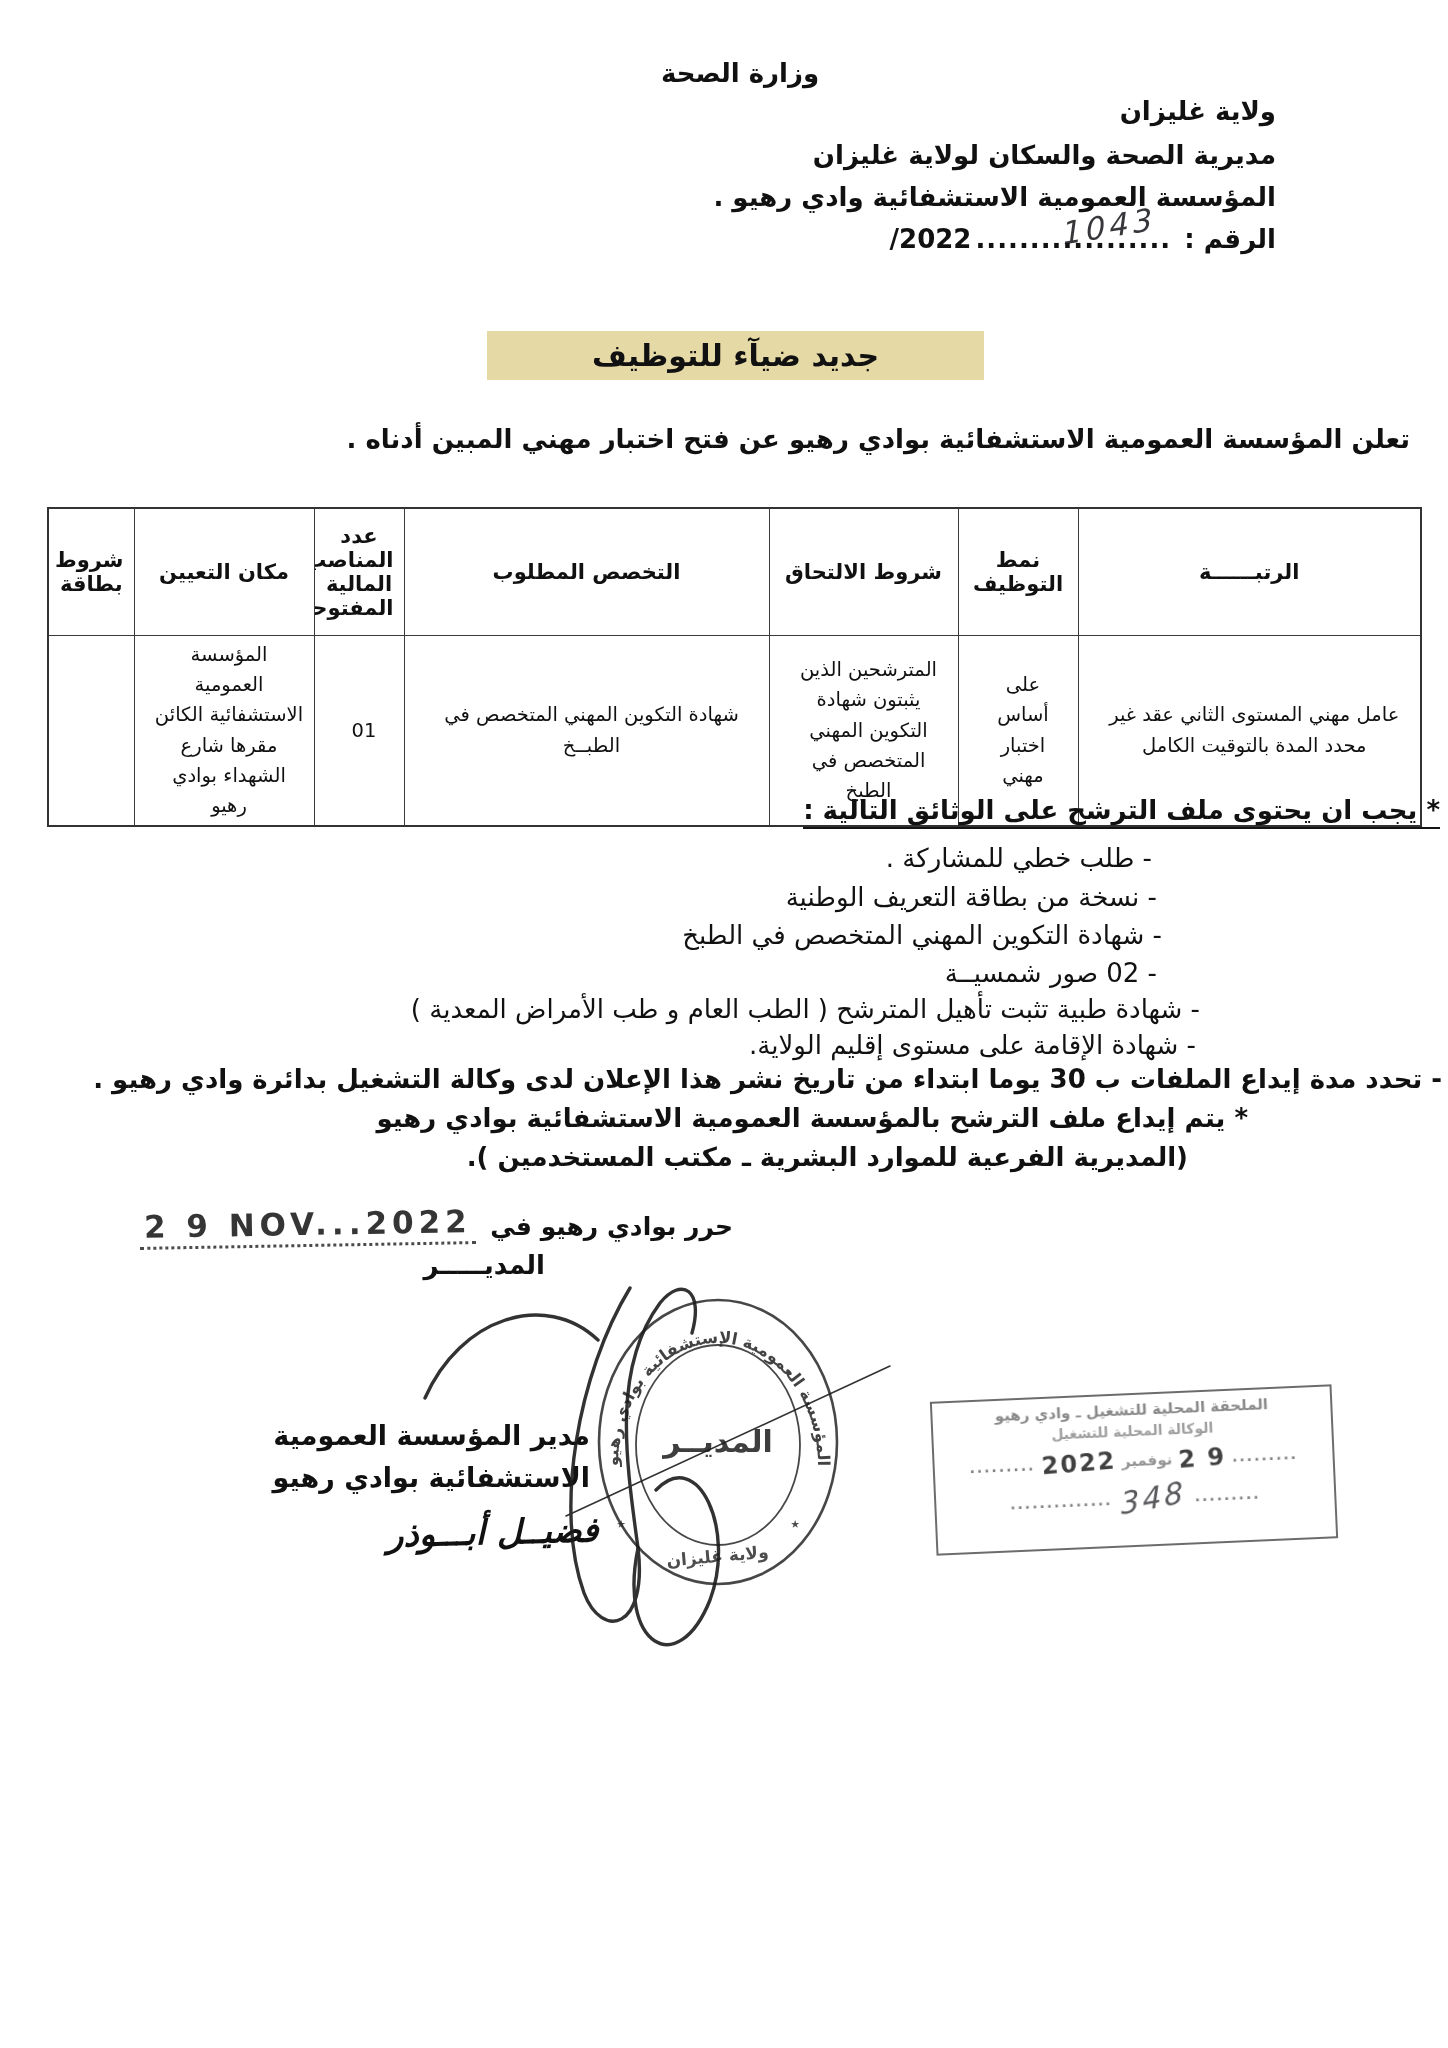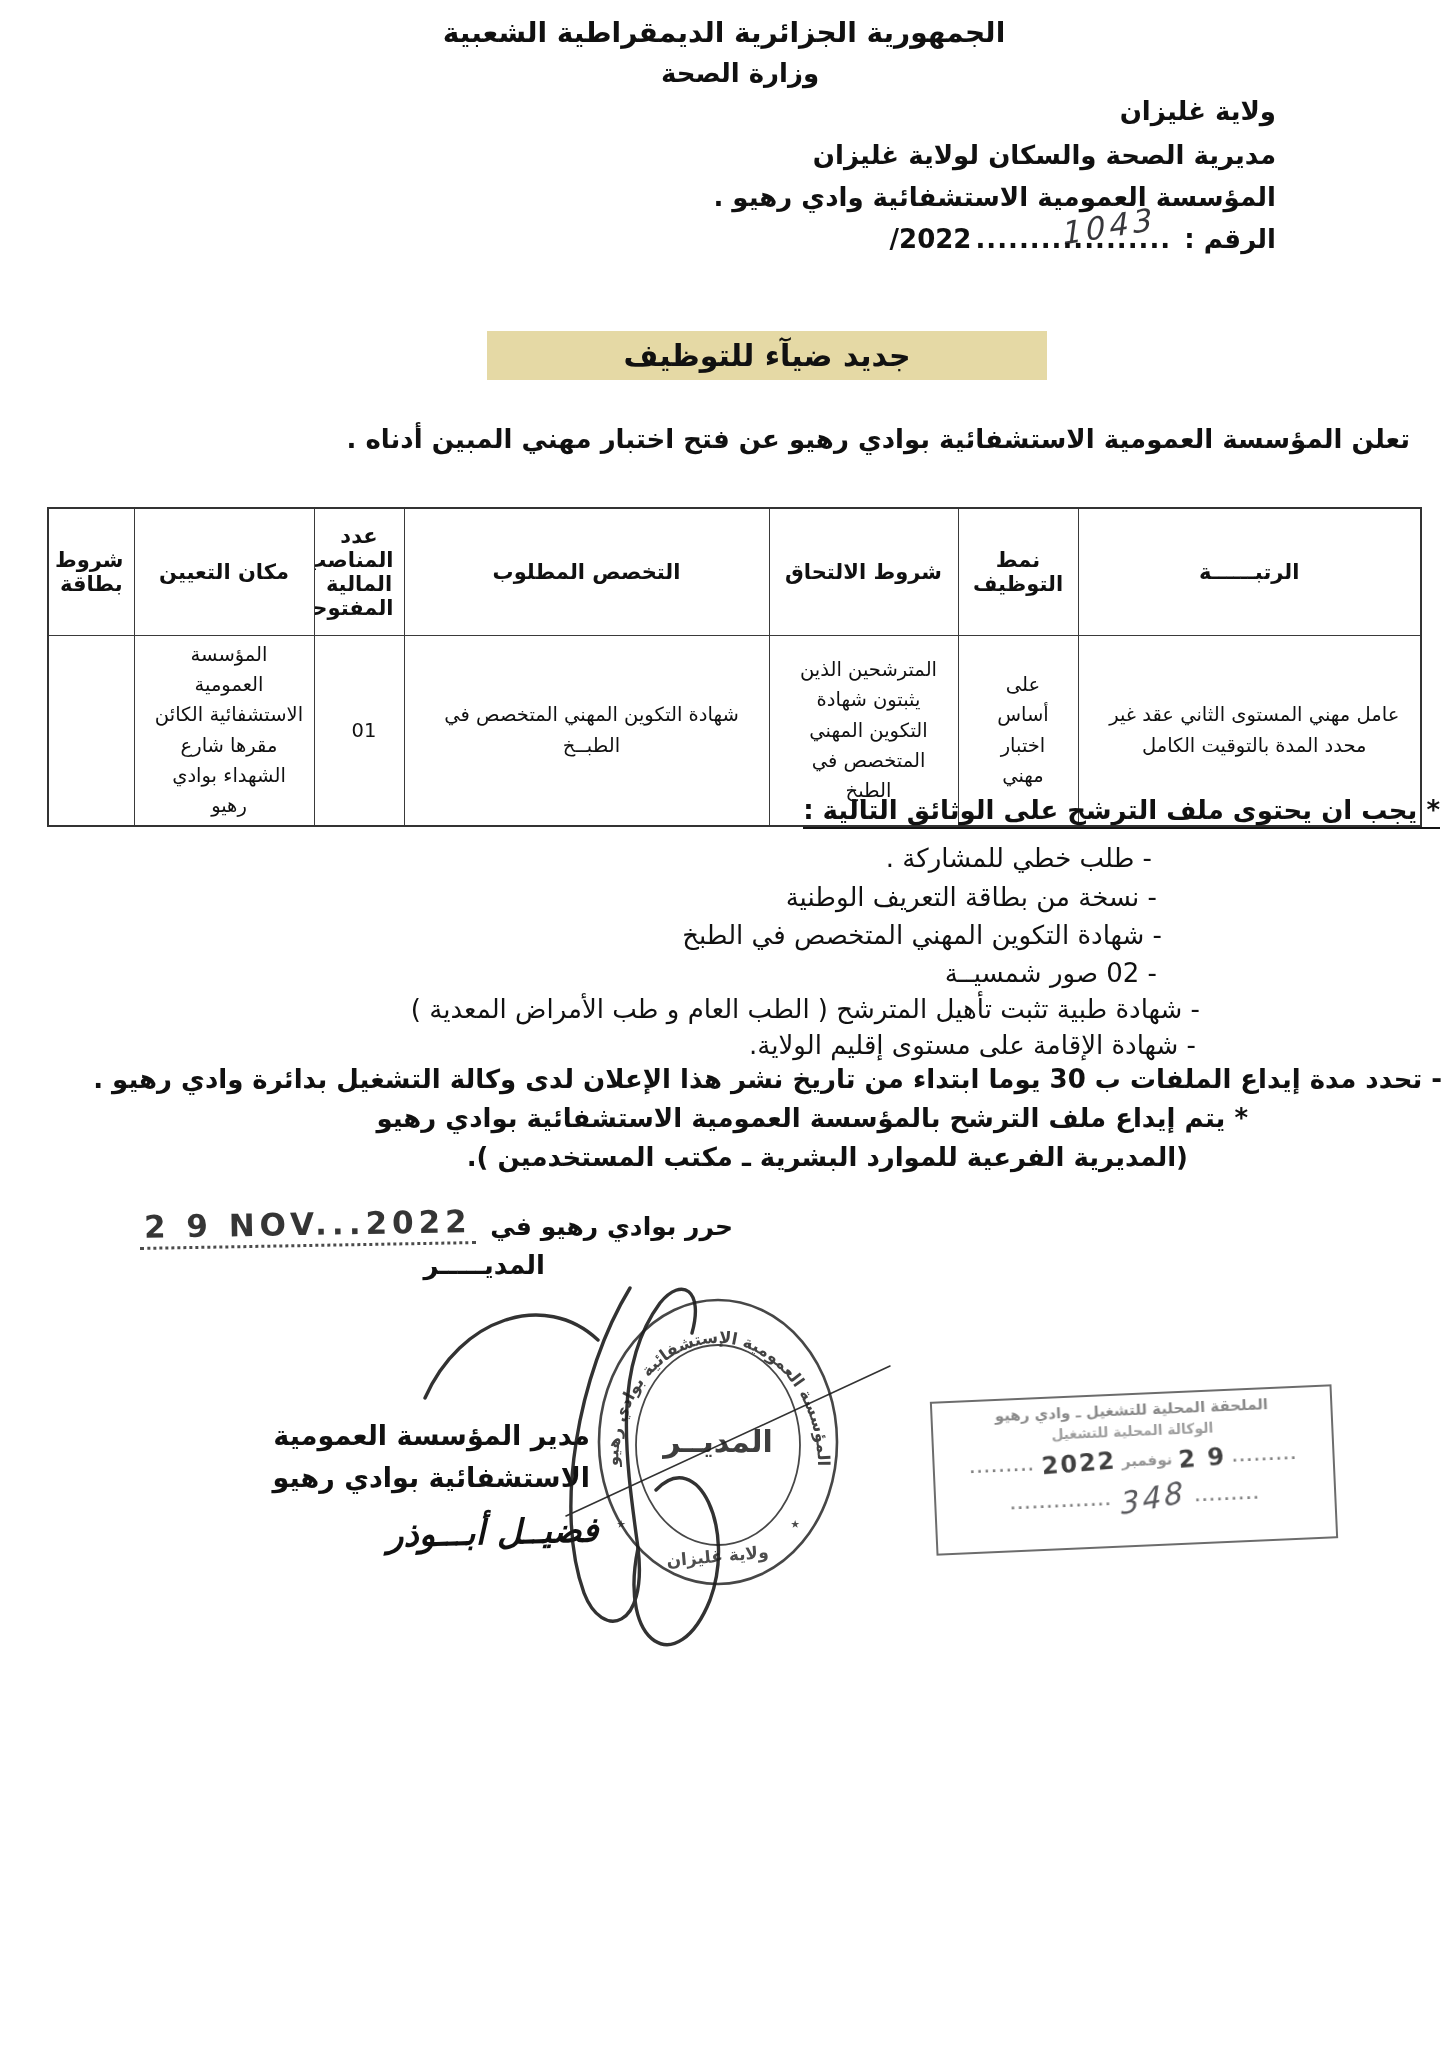--- a/index.html
+++ b/index.html
@@ -24,21 +24,21 @@
   .hand-number{
     position:absolute;top:-16px;right:18px;
     font-size:31px;font-weight:400;font-style:italic;
     transform:rotate(-9deg) skewX(-6deg);
     color:rgba(20,20,25,.85);
     letter-spacing:4px;
   }
   .ltr{direction:ltr;unicode-bidi:isolate;}
   
   .banner{
-    top:331px;left:487px;width:560px;height:49px;
+    top:331px;left:487px;width:497px;height:49px;
     background:#e5d9a5;
     display:flex;align-items:center;justify-content:center;
     font-size:30px;font-weight:700;
   }
   
   .intro{top:424px;right:38px;font-size:26px;font-weight:700;}
   
   .jobs-table{
     position:absolute;top:507px;left:47px;width:1373px;
     border-collapse:collapse;table-layout:fixed;
@@ -100,21 +100,20 @@
   }
   
   .stamp-svg{position:absolute;left:588px;top:1290px;}
   .sig-svg{position:absolute;left:330px;top:1248px;}
 </style>
 </head>
 <body>
 
 <div class="page">
 
-  <div class="abs hdr-center hdr-c1">الجمهورية الجزائرية الديمقراطية الشعبية</div>
   <div class="abs hdr-center hdr-c2">وزارة الصحة</div>
 
   <div class="abs org-line" style="top:96px">ولاية غليزان</div>
   <div class="abs org-line" style="top:140px">مديرية الصحة والسكان لولاية غليزان</div>
   <div class="abs org-line" style="top:182px">المؤسسة العمومية الاستشفائية وادي رهيو .</div>
   <div class="abs ref-line">
     <span>الرقم :</span>
     <span class="ref-dots"><span>..................</span><span class="hand-number">1043</span></span><span class="ltr">/2022</span>
   </div>
 

